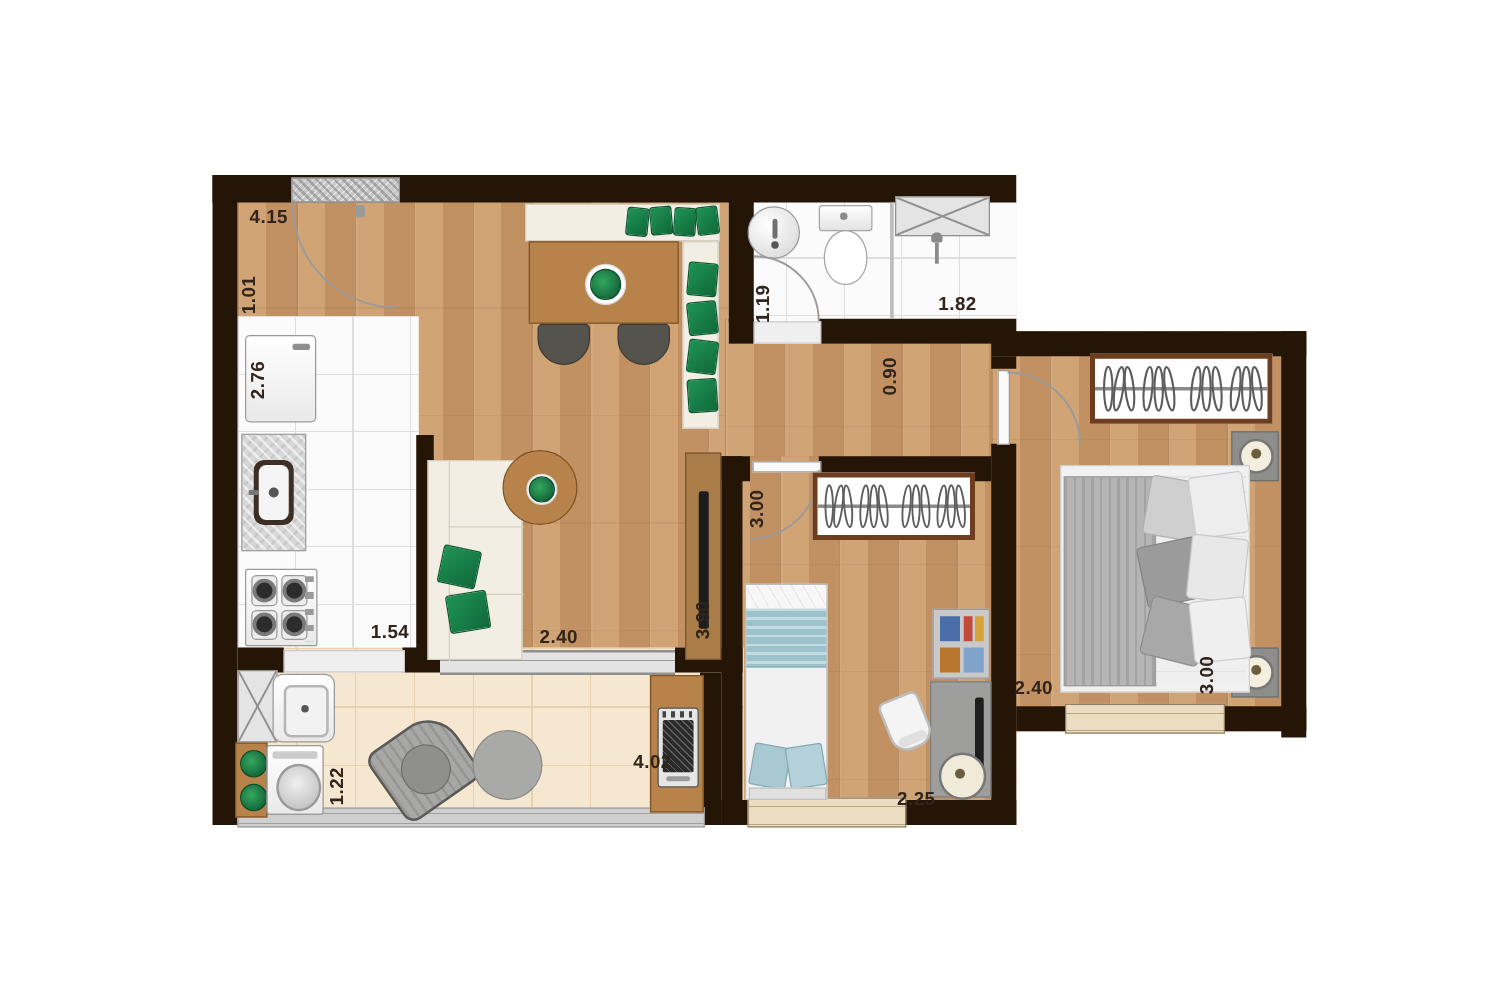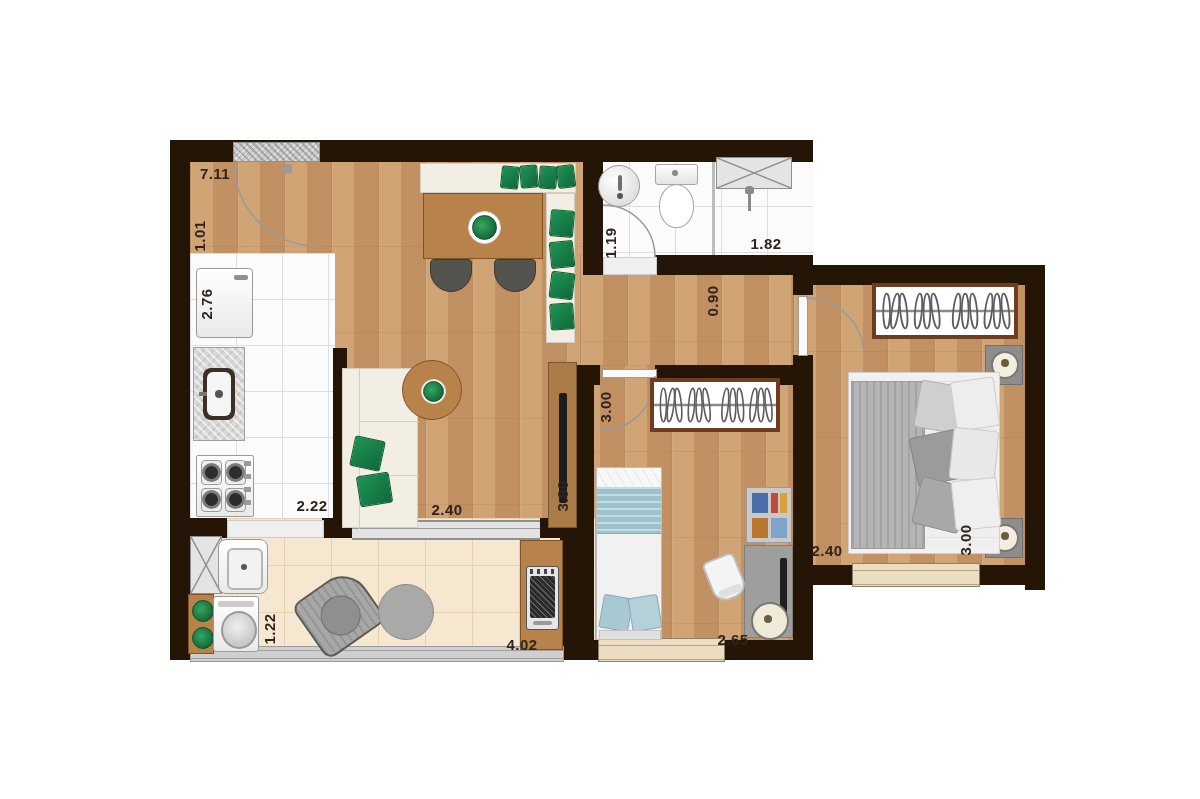--- a/index.html
+++ b/index.html
@@ -308,29 +308,29 @@
     <div class="abs" style="left:76px;top:8px;width:72px;height:166px;background:#efefef;background-image:repeating-linear-gradient(180deg, rgba(0,0,0,.05) 0 1px, transparent 1px 12px);"></div>
     <div class="abs" style="left:68px;top:10px;width:44px;height:46px;background:#cfcfcf;border:1px solid #b0b0b0;border-radius:4px;transform:rotate(10deg);"></div>
     <div class="abs" style="left:104px;top:6px;width:42px;height:48px;background:#ededed;border:1px solid #cccccc;border-radius:4px;transform:rotate(-8deg);"></div>
     <div class="abs" style="left:64px;top:60px;width:46px;height:48px;background:#9b9b9b;border:1px solid #828282;border-radius:4px;transform:rotate(-12deg);"></div>
     <div class="abs" style="left:102px;top:56px;width:44px;height:50px;background:#e8e8e8;border:1px solid #c8c8c8;border-radius:4px;transform:rotate(6deg);"></div>
     <div class="abs" style="left:67px;top:108px;width:46px;height:46px;background:#a8a8a8;border:1px solid #8d8d8d;border-radius:4px;transform:rotate(14deg);"></div>
     <div class="abs" style="left:104px;top:106px;width:44px;height:48px;background:#efefef;border:1px solid #cdcdcd;border-radius:4px;transform:rotate(-6deg);"></div>
   </div>
 
   <div class="abs" style="left:0;top:0;width:1200px;height:799px;z-index:40;">
-      <span class="dim h" style="left: 193px; top: 165px;">7.11</span>
+      <span class="dim h" style="left: 193px; top: 165px;">4.15</span>
       <span class="dim v" style="left: 178px; top: 227px;">1.01</span>
       <span class="dim v" style="left: 185px; top: 295px;">2.76</span>
-      <span class="dim h" style="left: 290px; top: 497px;">2.22</span>
+      <span class="dim h" style="left: 290px; top: 497px;">1.54</span>
       <span class="dim v" style="left: 589px; top: 234px;">1.19</span>
       <span class="dim h" style="left: 744px; top: 235px;">1.82</span>
       <span class="dim v" style="left: 691px; top: 292px;">0.90</span>
       <span class="dim v" style="left: 584px; top: 398px;">3.00</span>
       <span class="dim v" style="left: 541px; top: 487px;">3.90</span>
       <span class="dim h" style="left: 425px; top: 501px;">2.40</span>
       <span class="dim v" style="left: 248px; top: 620px;">1.22</span>
-      <span class="dim h" style="left: 500px; top: 636px;">4.02</span>
-      <span class="dim h" style="left: 711px; top: 631px;">2.65</span>
+      <span class="dim h" style="left: 500px; top: 601px;">4.02</span>
+      <span class="dim h" style="left: 711px; top: 631px;">2.25</span>
       <span class="dim h" style="left: 805px; top: 542px;">2.40</span>
       <span class="dim v" style="left: 944px; top: 531px;">3.00</span>
     </div>
 </div>
 
 </body></html>

